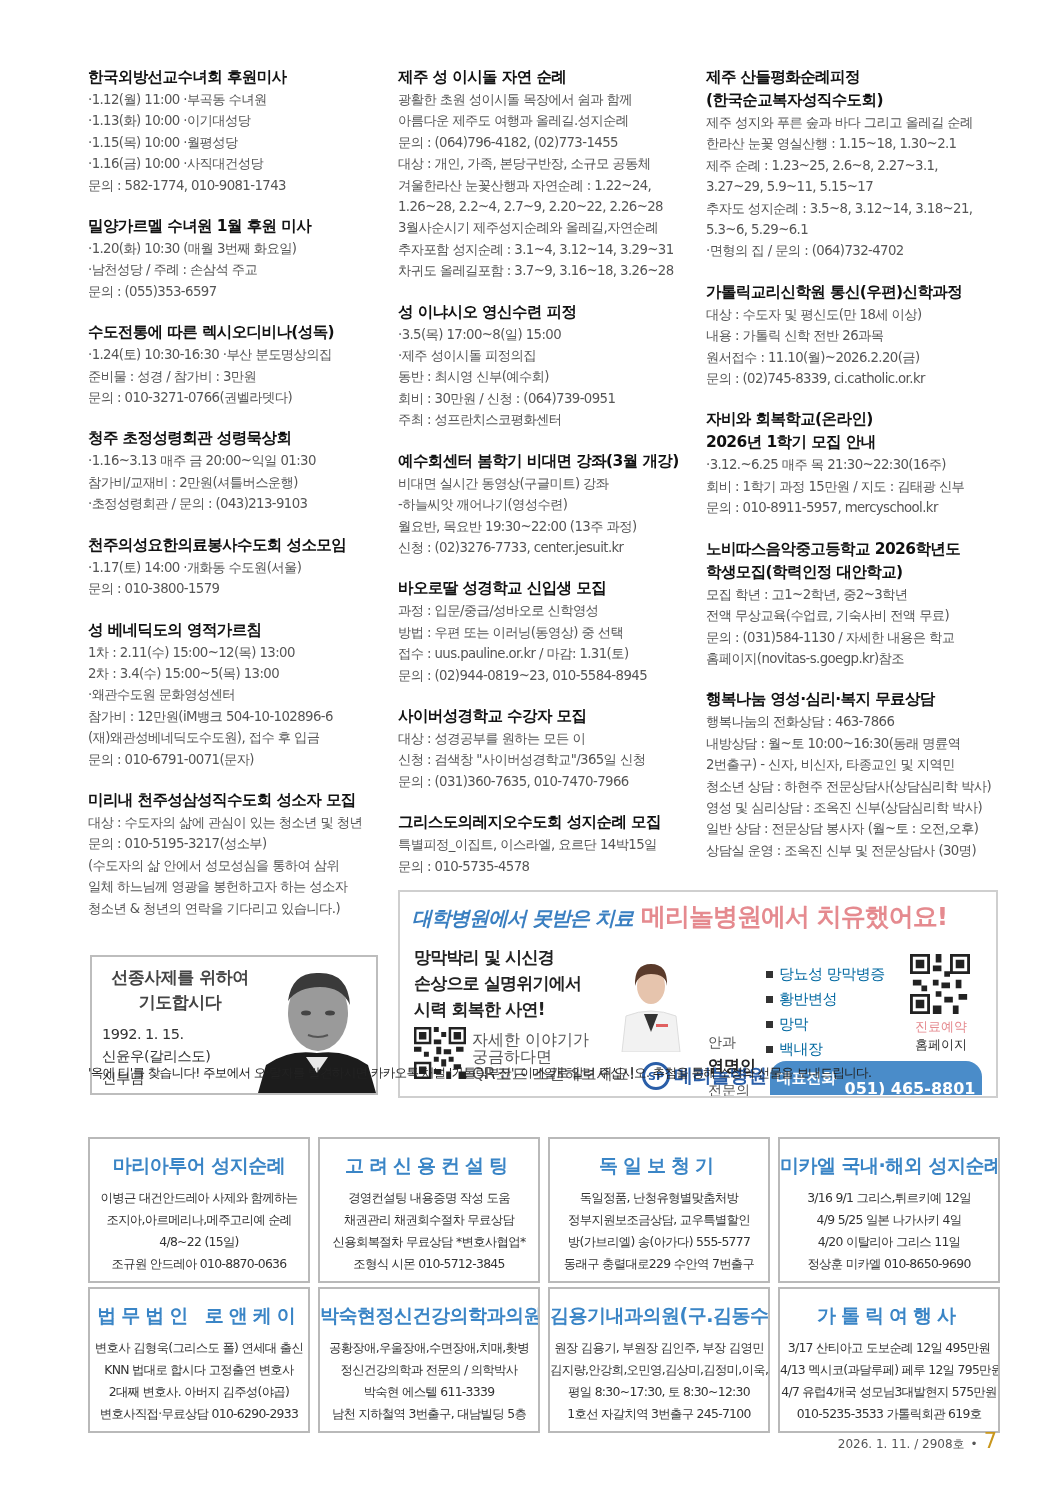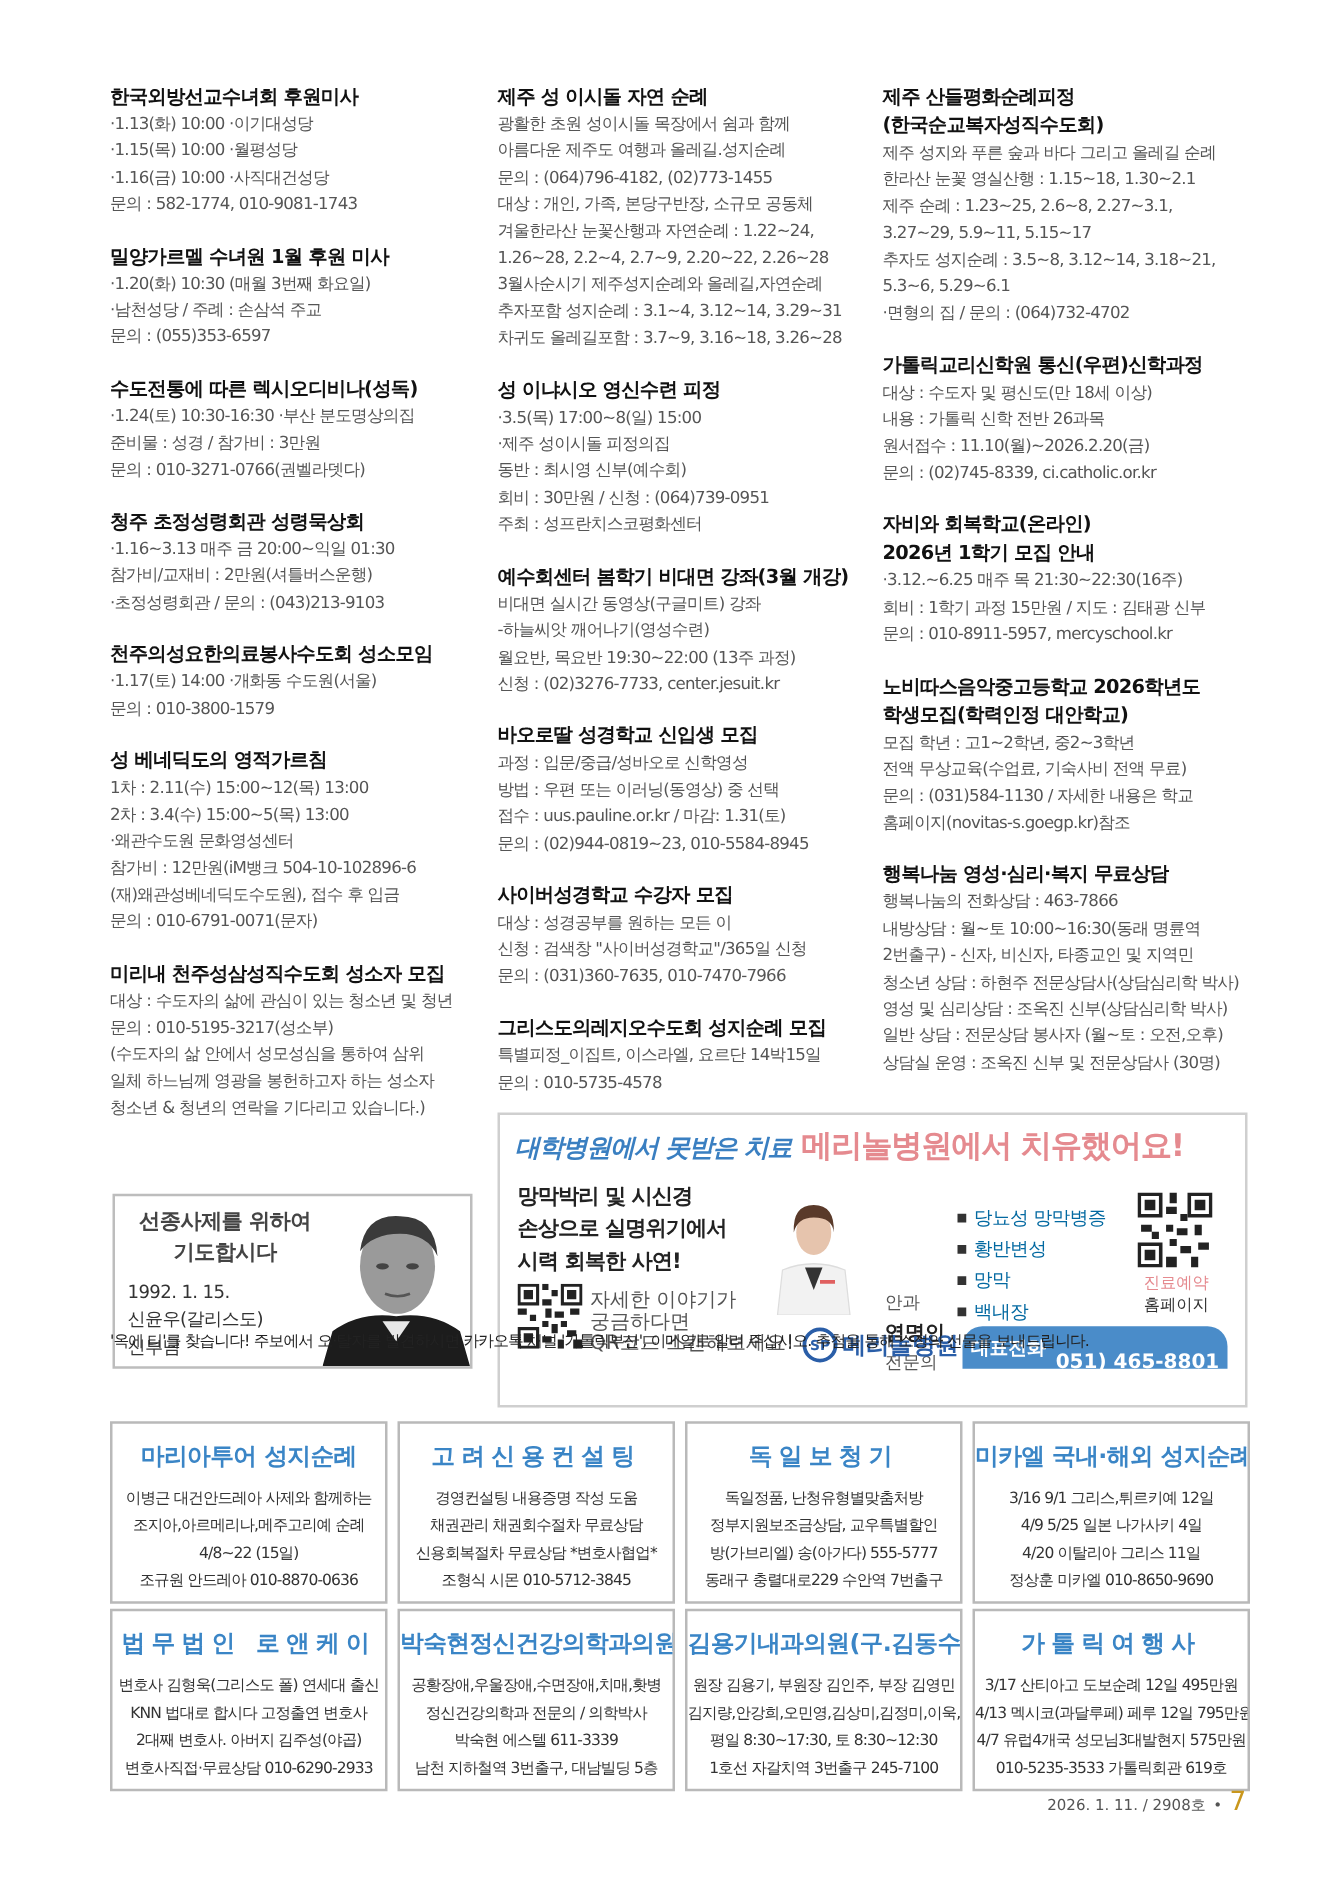--- a/index.html
+++ b/index.html
@@ -15,21 +15,21 @@
   .item h3 { font-size: 15.5px; font-weight: bold; color: #111; line-height: 23px; letter-spacing: -0.6px; white-space: nowrap; }
   .item p { font-size: 13.3px; line-height: 21.4px; color: #555; letter-spacing: -0.6px; white-space: nowrap; }
 
   
   .memorial { position: absolute; left: 90px; top: 955px; width: 288px; height: 140px; border: 2px solid #bdbdbd; background: #fff; overflow: hidden; }
   .memorial .m-title { position: absolute; left: 8px; top: 8px; width: 160px; text-align: center; font-size: 17px; font-weight: bold; color: #444; line-height: 25px; letter-spacing: -0.5px; }
   .memorial .m-info { position: absolute; left: 10px; top: 66px; font-size: 14.5px; color: #333; line-height: 22px; letter-spacing: -0.5px; }
   .memorial .m-photo { position: absolute; right: 0; bottom: 0; width: 118px; height: 132px; }
 
   
-  .ad { position: absolute; left: 398px; top: 890px; width: 600px; height: 236px; border: 2px solid #cfcfcf; background: #fff; overflow: hidden; }
+  .ad { position: absolute; left: 398px; top: 890px; width: 600px; height: 208px; border: 2px solid #cfcfcf; background: #fff; overflow: hidden; }
   .ad .ad-head { position: absolute; left: 12px; top: 8px; white-space: nowrap; }
   .ad .ad-head .blue { font-size: 20px; font-weight: bold; font-style: italic; color: #3a7fc1; letter-spacing: -1px; }
   .ad .ad-head .red { font-size: 25px; font-weight: bold; color: #e58a8f; letter-spacing: -1px; margin-left: 8px; }
   .ad .ad-story { position: absolute; left: 14px; top: 52px; font-size: 17px; font-weight: bold; color: #222; line-height: 26px; letter-spacing: -0.8px; }
   .ad .qr1 { position: absolute; left: 14px; top: 135px; width: 52px; height: 52px; }
   .ad .qr-text { position: absolute; left: 72px; top: 139px; font-size: 16px; color: #555; line-height: 17px; }
   .ad .doctor { position: absolute; left: 220px; top: 60px; width: 62px; height: 100px; }
   .ad .doc-txt { position: absolute; left: 308px; top: 92px; font-size: 14px; color: #555; line-height: 24px; text-align: left; margin-top: 46px; }
   .ad .doc-txt .name { font-weight: bold; color: #222; font-size: 16px; }
   .ad .logo { position: absolute; left: 242px; top: 170px; display: flex; align-items: center; gap: 4px; }
@@ -58,20 +58,21 @@
   .footer { position: absolute; right: 60px; top: 1429px; font-size: 12px; color: #555; white-space: nowrap; display: flex; align-items: baseline; gap: 6px; }
   .footer .dot { color: #555; }
   .footer .page { font-size: 21px; color: #c9971d; }
 </style>
 </head>
 <body>
 
 <div class="col col1" id="col-0">
     <div class="item">
       <h3>한국외방선교수녀회 후원미사</h3>
+      <p>·1.12(월) 11:00 ·부곡동 수녀원</p>
       <p>·1.13(화) 10:00 ·이기대성당</p>
       <p>·1.15(목) 10:00 ·월평성당</p>
       <p>·1.16(금) 10:00 ·사직대건성당</p>
       <p>문의 : 582-1774, 010-9081-1743</p>
     </div>
     <div class="item">
       <h3>밀양가르멜 수녀원 1월 후원 미사</h3>
       <p>·1.20(화) 10:30 (매월 3번째 화요일)</p>
       <p>·남천성당 / 주례 : 손삼석 주교</p>
       <p>문의 : (055)353-6597</p>

